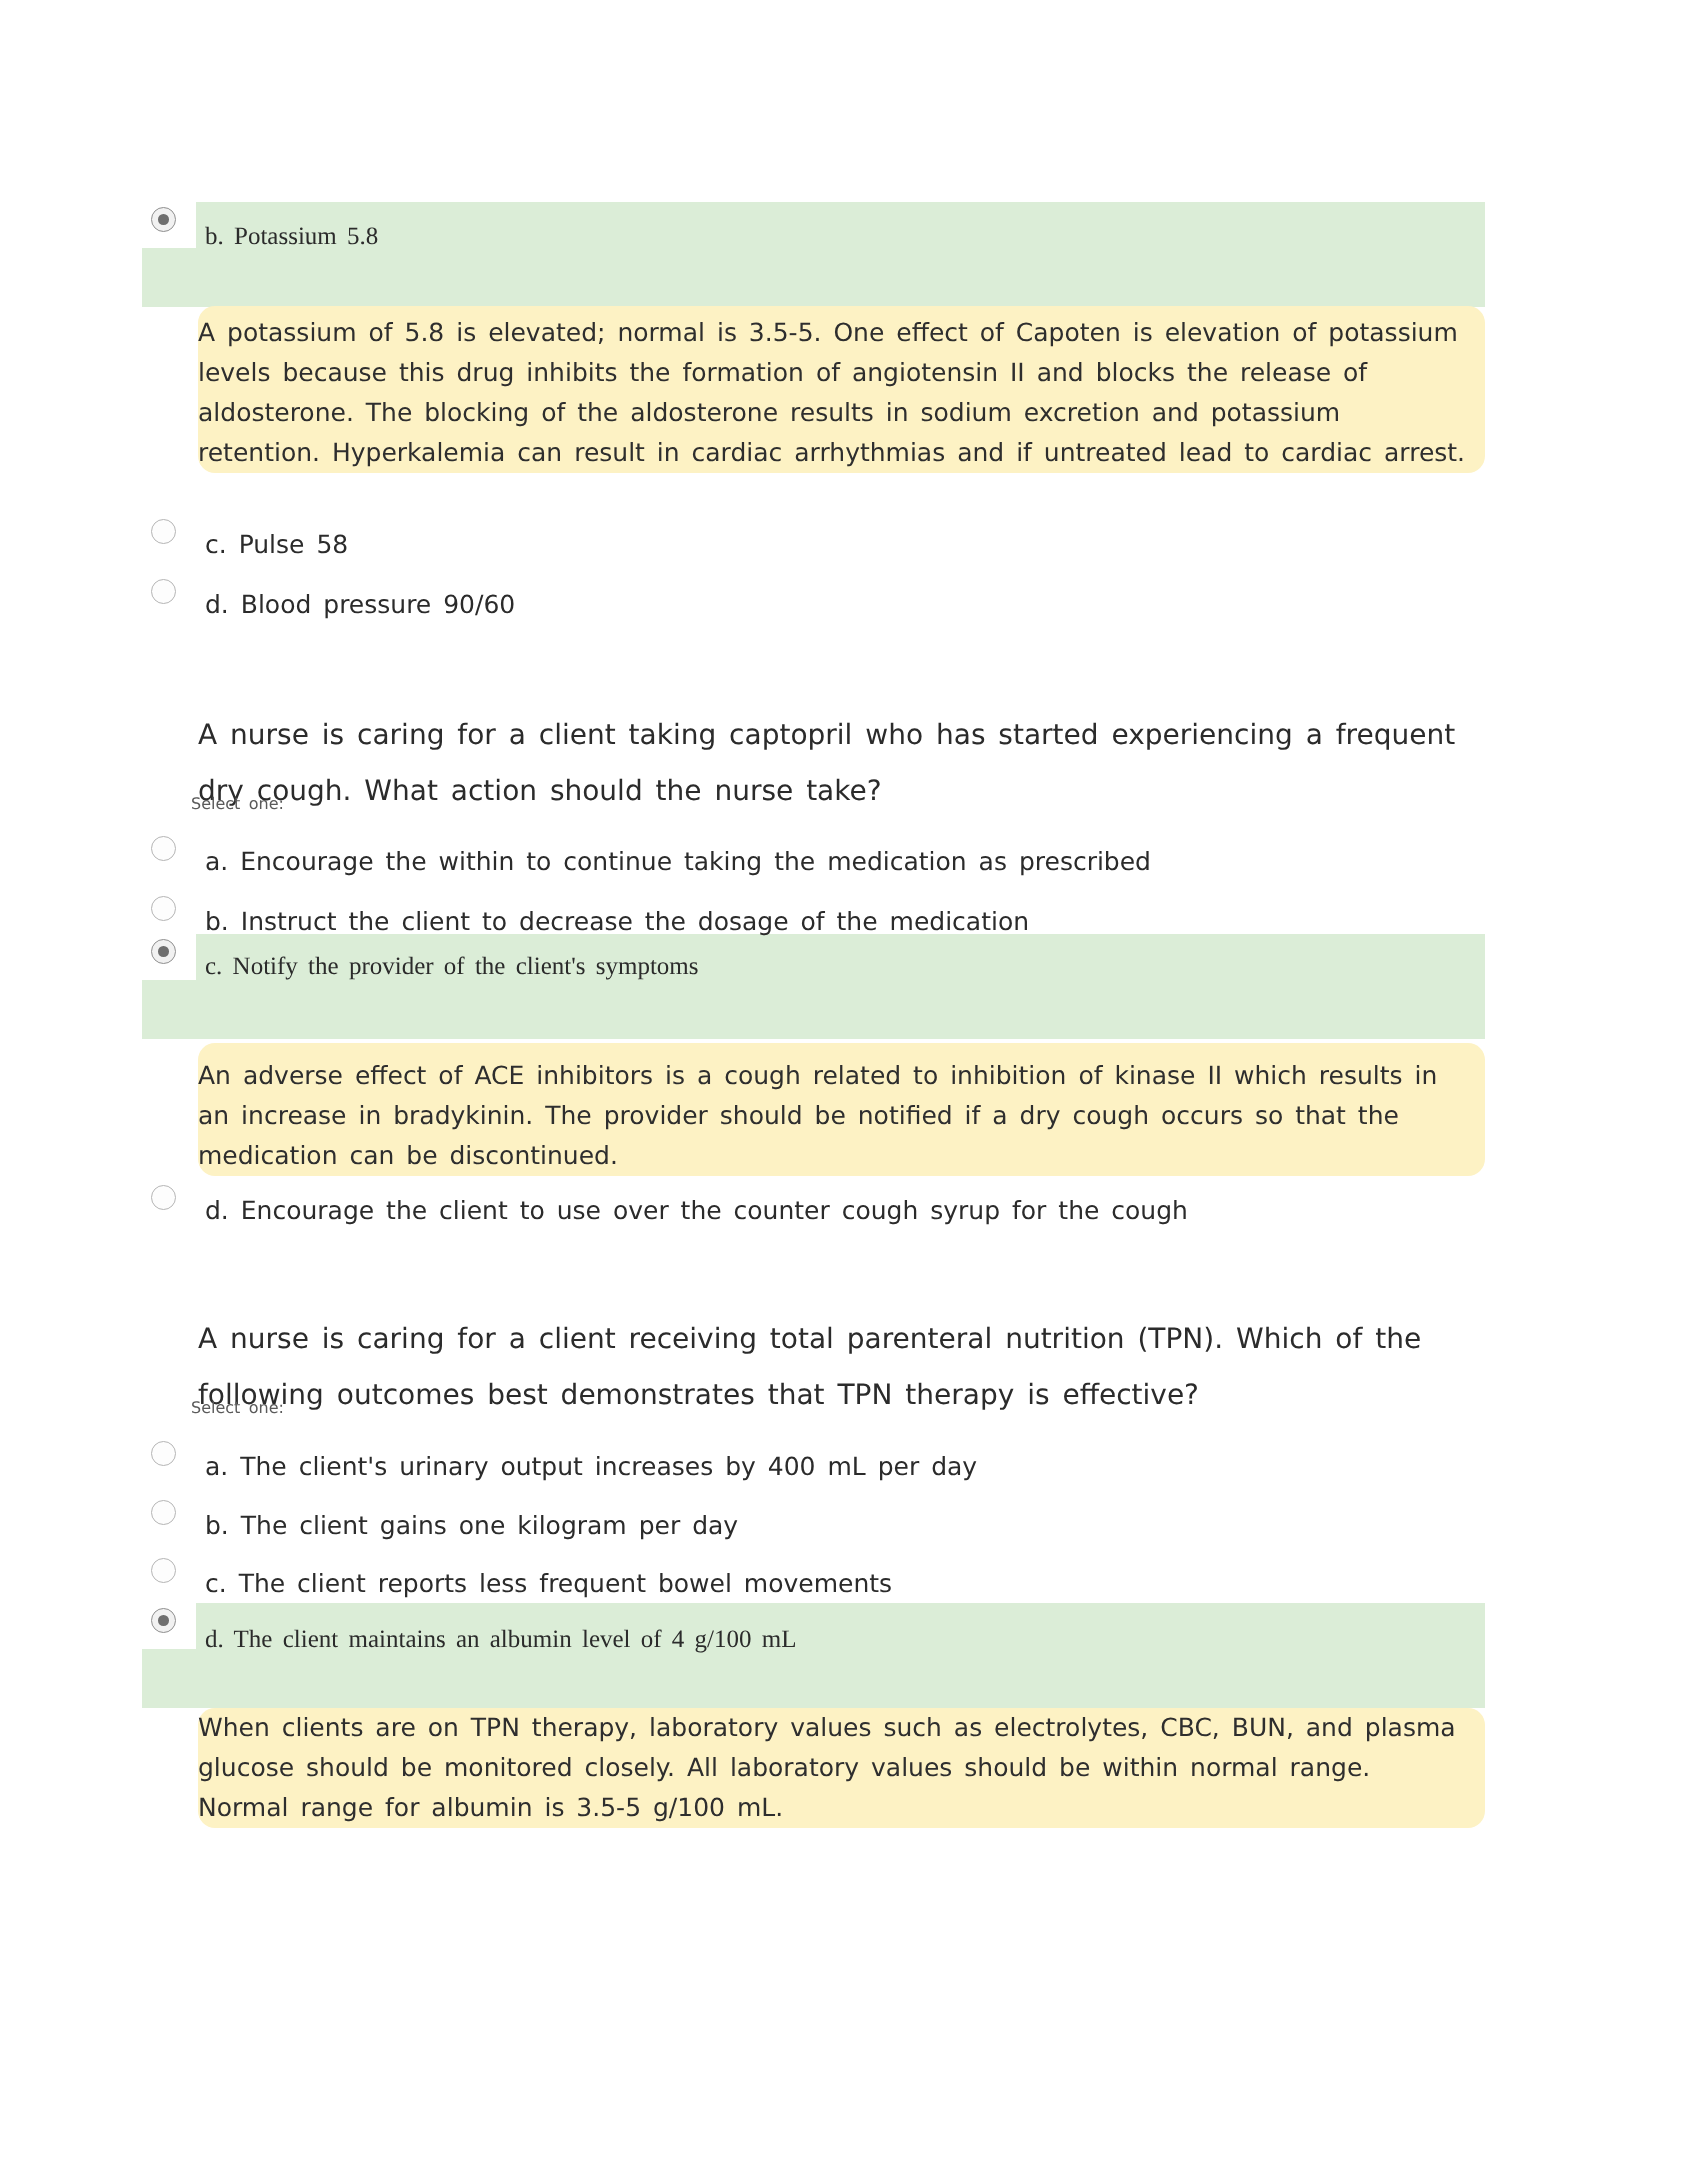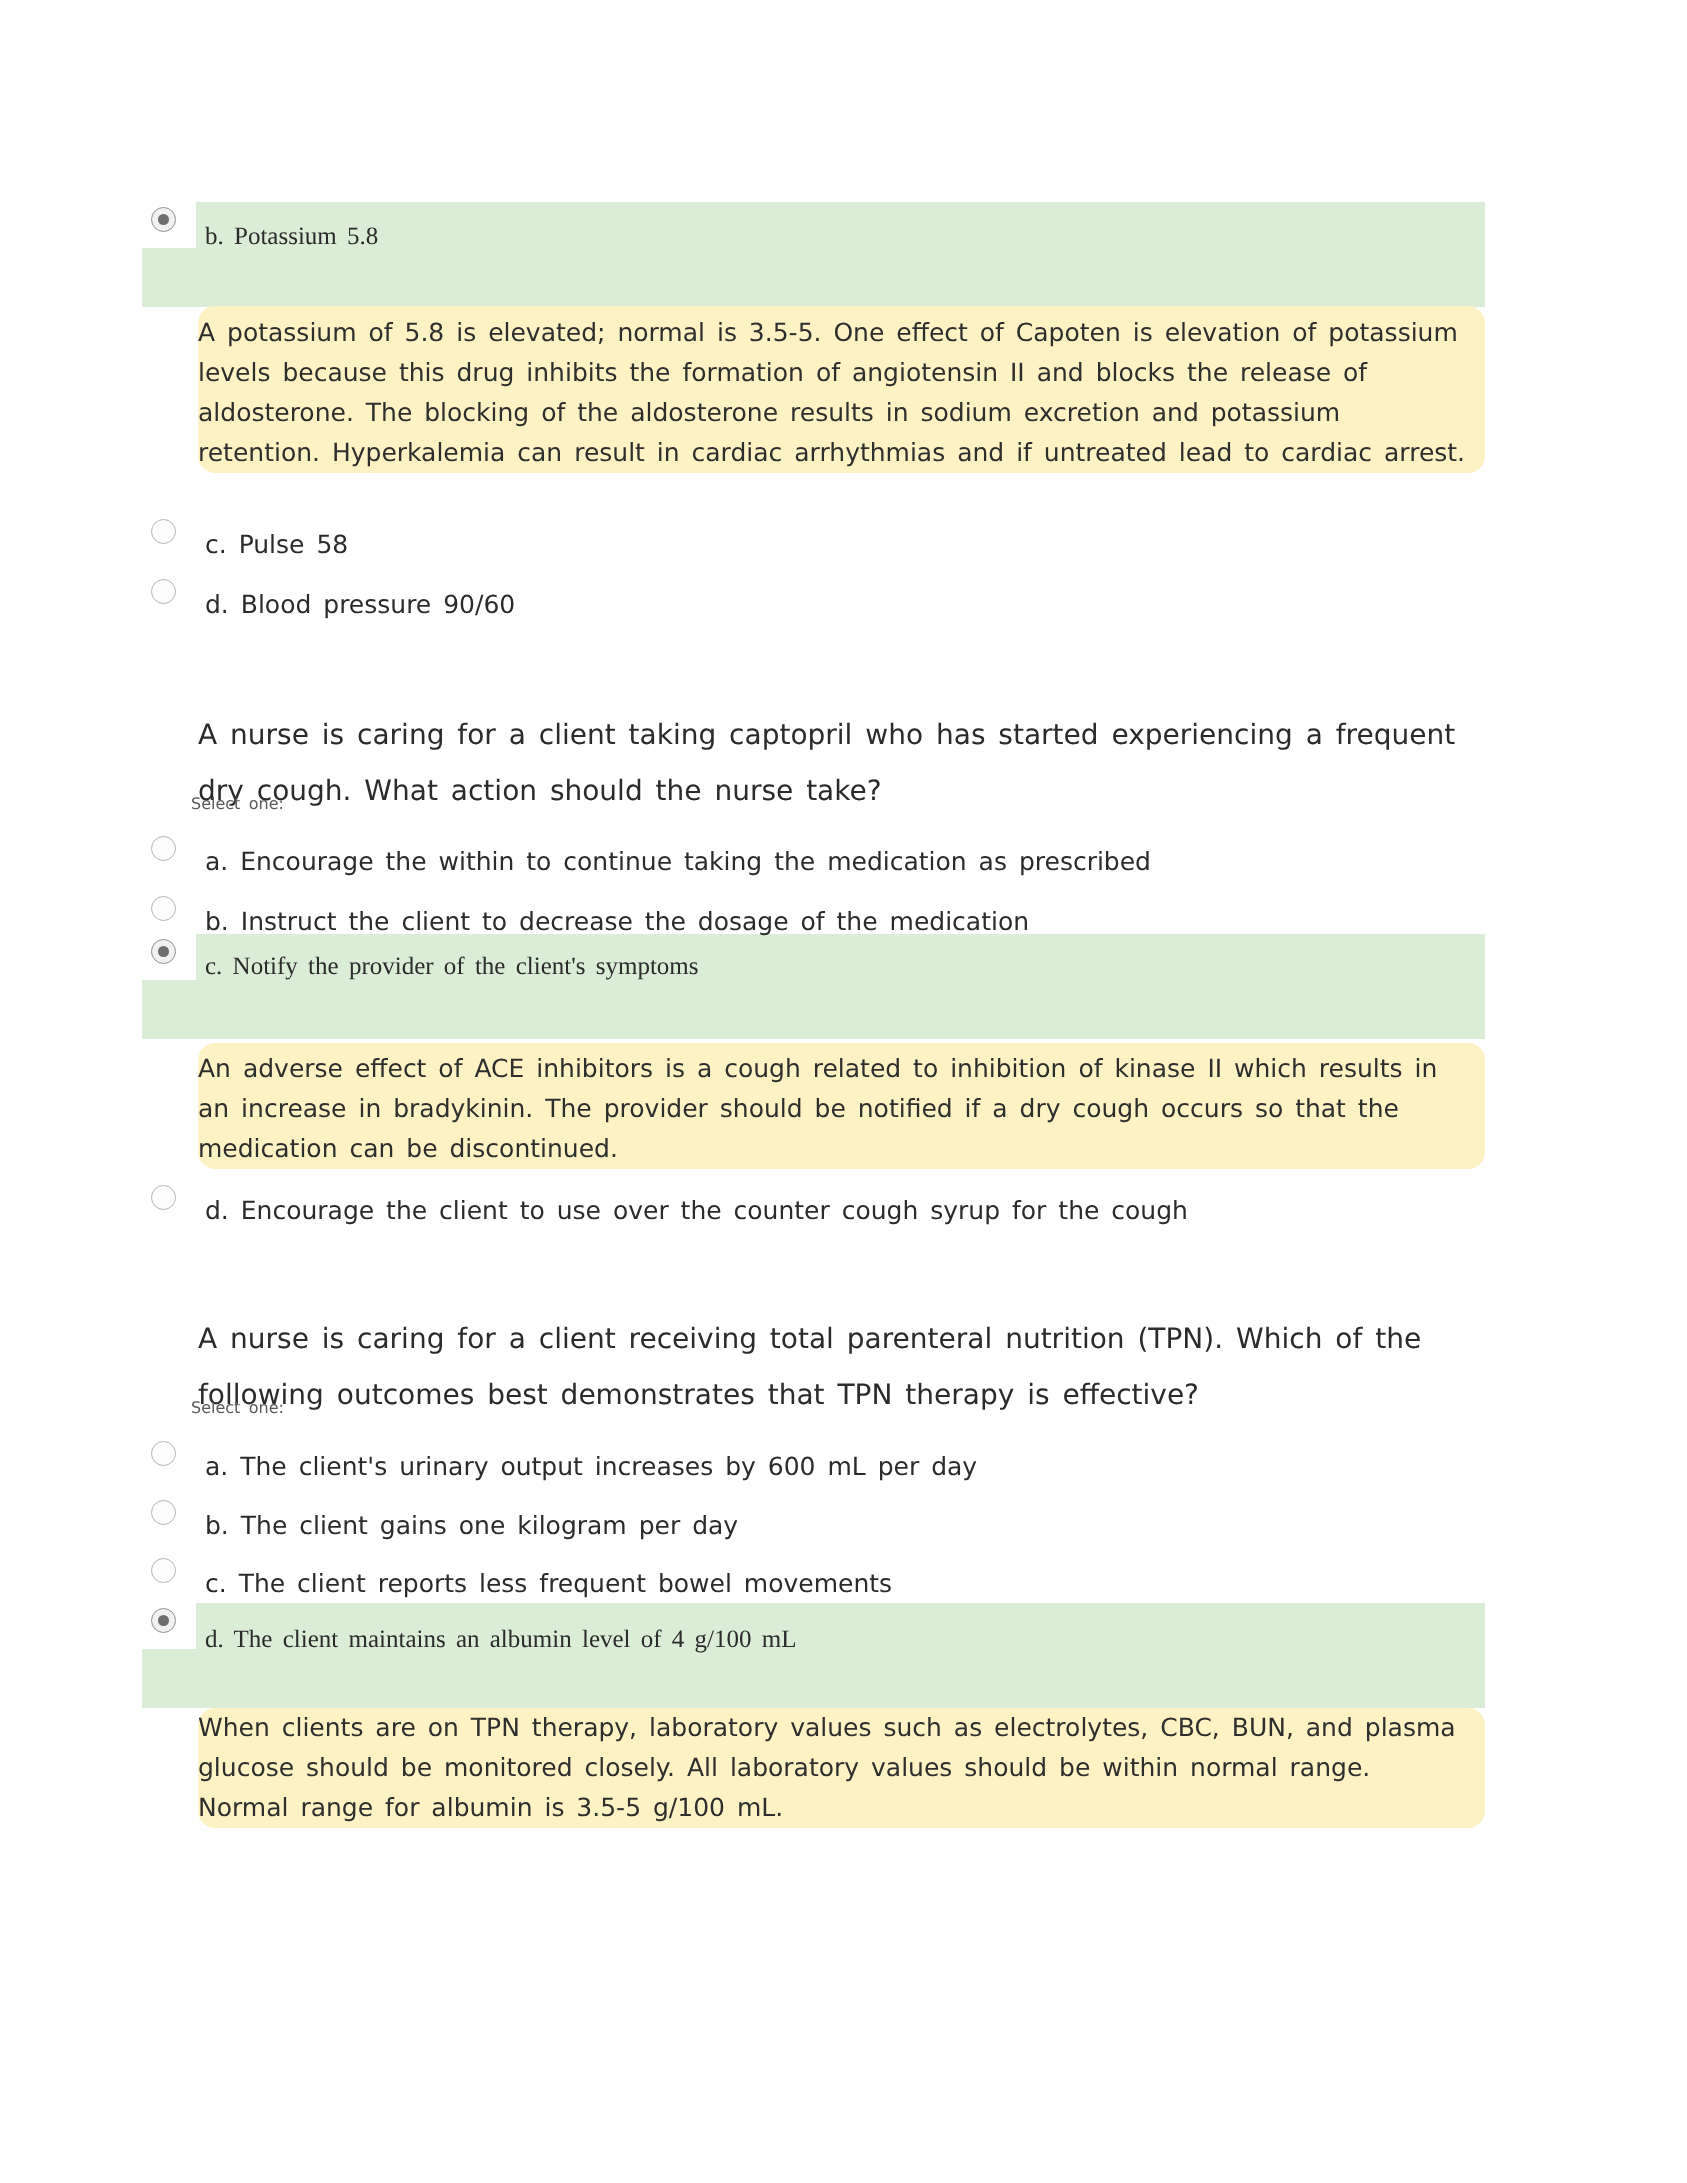--- a/index.html
+++ b/index.html
@@ -71,37 +71,37 @@
     <div class="opt-wrap" style="top:891px;">
       <span class="radio"></span>
       <span class="otext">b. Instruct the client to decrease the dosage of the medication</span>
     </div>
 
     <div class="opt-wrap green" style="top:934px;height:105px;">
       <span class="radio sel"></span>
       <span class="otext" style="line-height:65px;">c. Notify the provider of the client's symptoms</span>
     </div>
 
-    <div class="fbwrap yellow" style="top:1043px;padding-top:6px;">
+    <div class="fbwrap yellow" style="top:1043px;padding-top:13px;">
       <span class="fbtext">An adverse effect of ACE inhibitors is a cough related to inhibition of kinase II which results in an increase in bradykinin. The provider should be notified if a dry cough occurs so that the medication can be discontinued.</span>
     </div>
 
     <div class="opt-wrap" style="top:1180px;">
       <span class="radio"></span>
       <span class="otext">d. Encourage the client to use over the counter cough syrup for the cough</span>
     </div>
   </div>
 
   <div class="q">
     <div class="qtext" style="top:1311px;">A nurse is caring for a client receiving total parenteral nutrition (TPN). Which of the following outcomes best demonstrates that TPN therapy is effective?</div>
     <div class="selone" style="top:1395px;">Select one:</div>
 
     <div class="opt-wrap" style="top:1436px;">
       <span class="radio"></span>
-      <span class="otext">a. The client's urinary output increases by 600 mL per day</span>
+      <span class="otext">a. The client's urinary output increases by 400 mL per day</span>
     </div>
     <div class="opt-wrap" style="top:1495px;">
       <span class="radio"></span>
       <span class="otext">b. The client gains one kilogram per day</span>
     </div>
     <div class="opt-wrap" style="top:1553px;">
       <span class="radio"></span>
       <span class="otext">c. The client reports less frequent bowel movements</span>
     </div>
 

